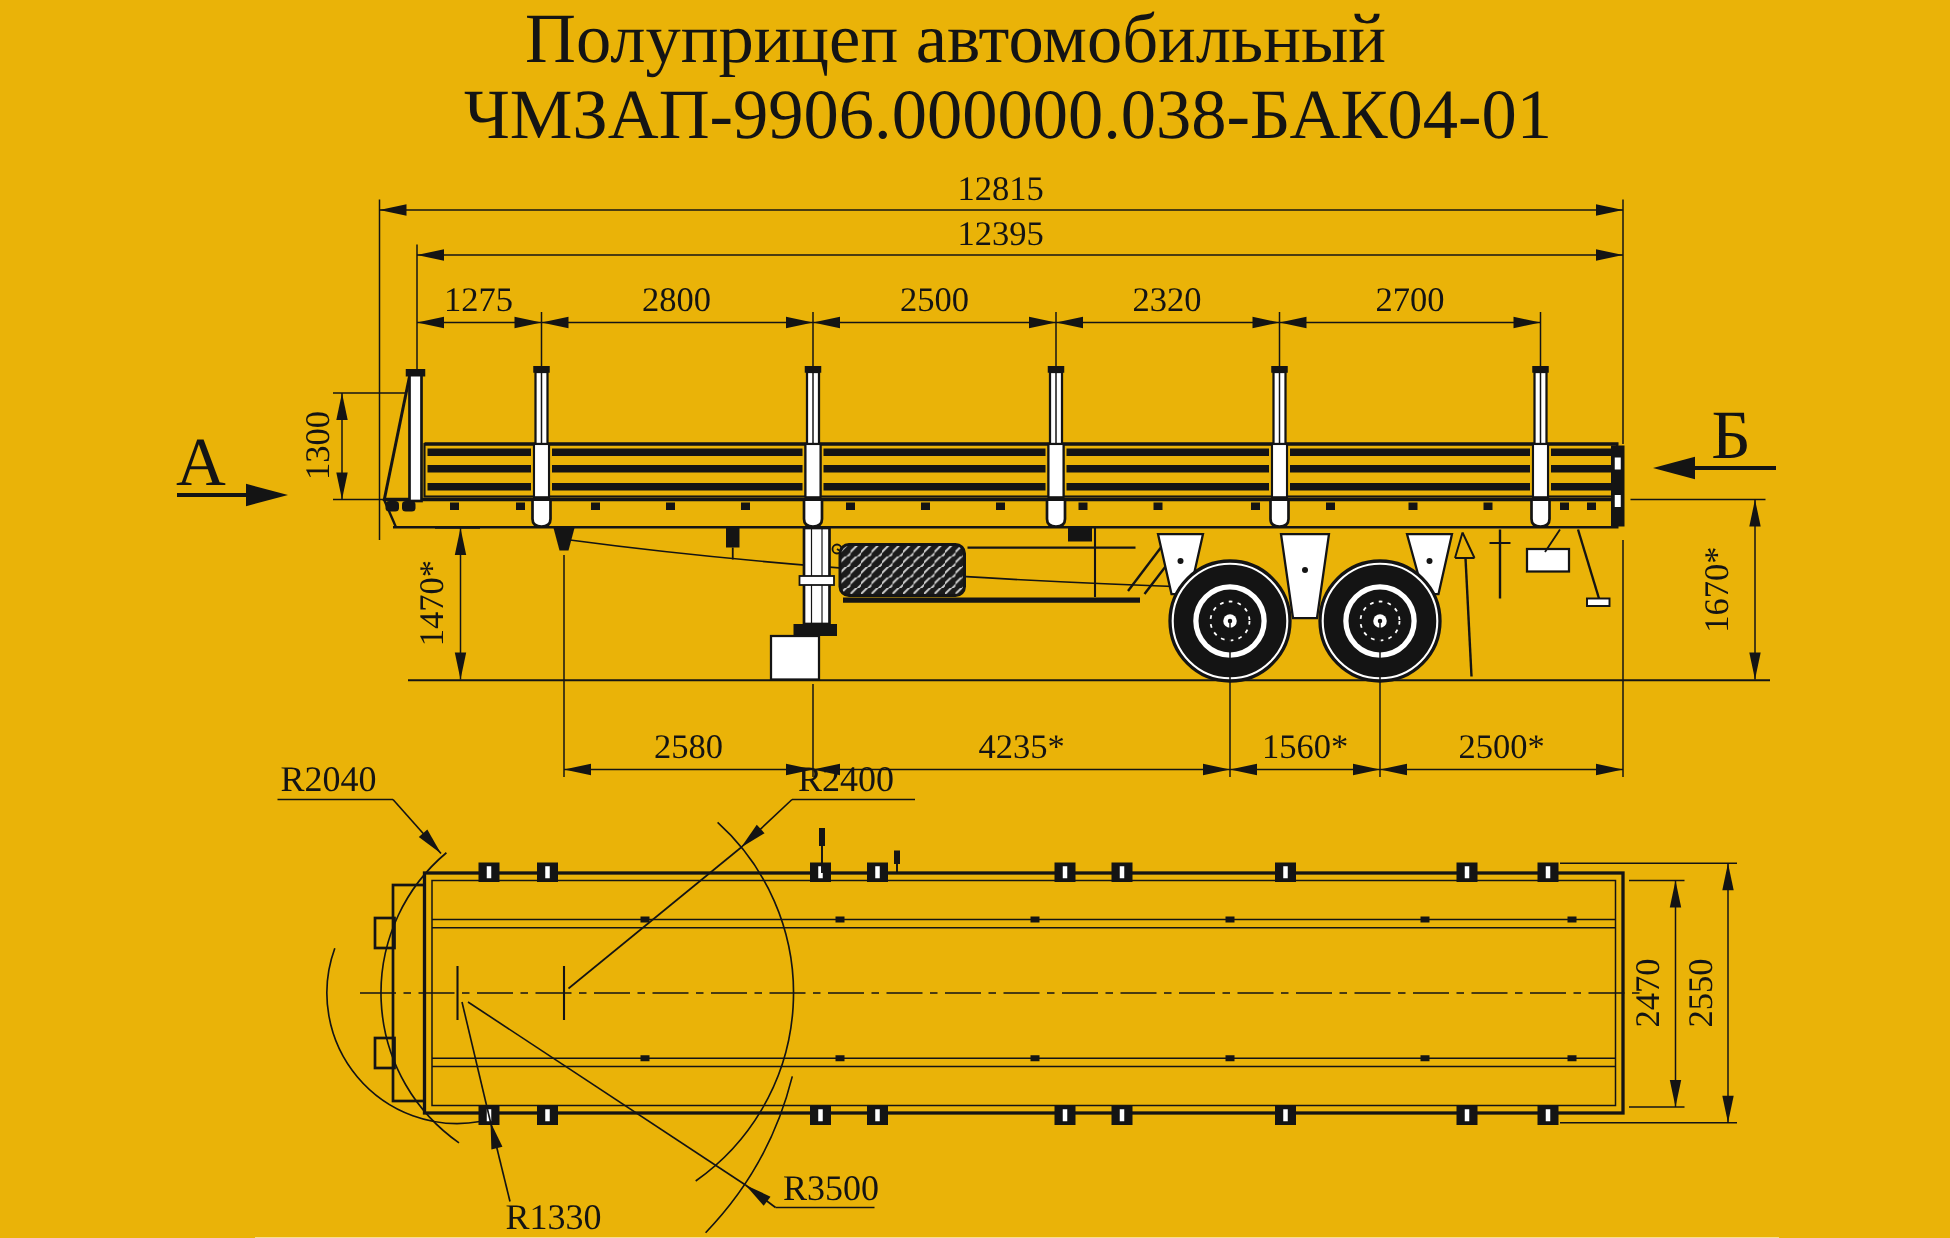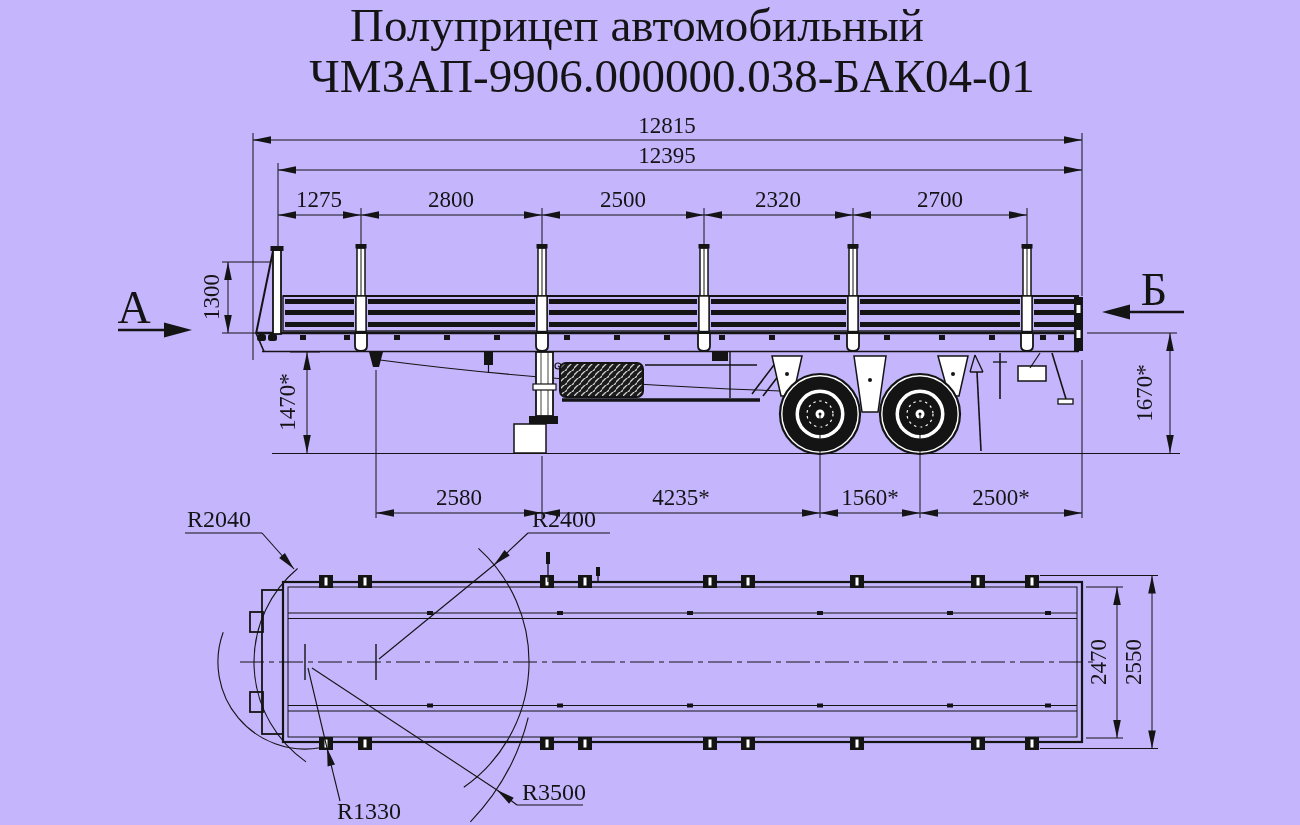--- a/index.html
+++ b/index.html
@@ -1,16 +1,16 @@
 <!DOCTYPE html>
 <html><head>
 <meta charset="utf-8">
 <style>
   html,body{margin:0;padding:0;background:#fff;}
-  .canvas{position:relative;width:1300px;height:825px;background:#c4b5fd;overflow:hidden;
+  .canvas{position:relative;width:1300px;height:825px;background:#eab308;overflow:hidden;
           font-family:"Liberation Serif",serif;}
   svg{display:block}
   svg text{fill:#141414;font-family:"Liberation Serif",serif;}
   .ttl{font-size:47px;}
   .dim{font-size:23px;}
   .big{font-size:46px;}
   .rad{font-size:24px;}
 </style>
 </head>
 <body>

